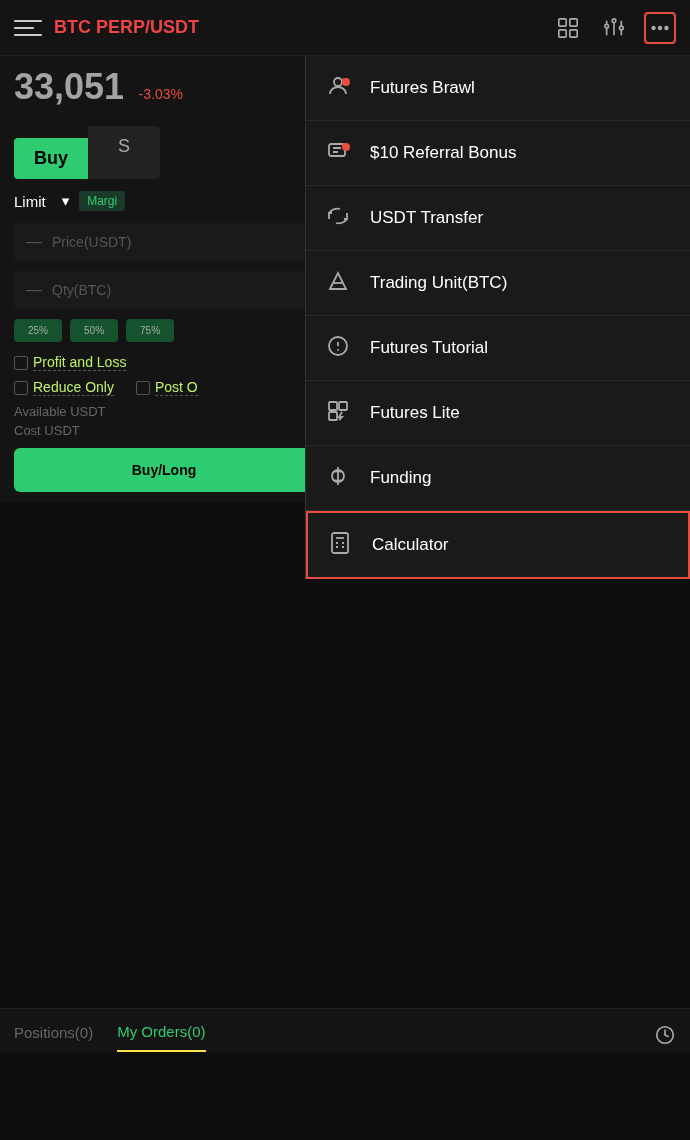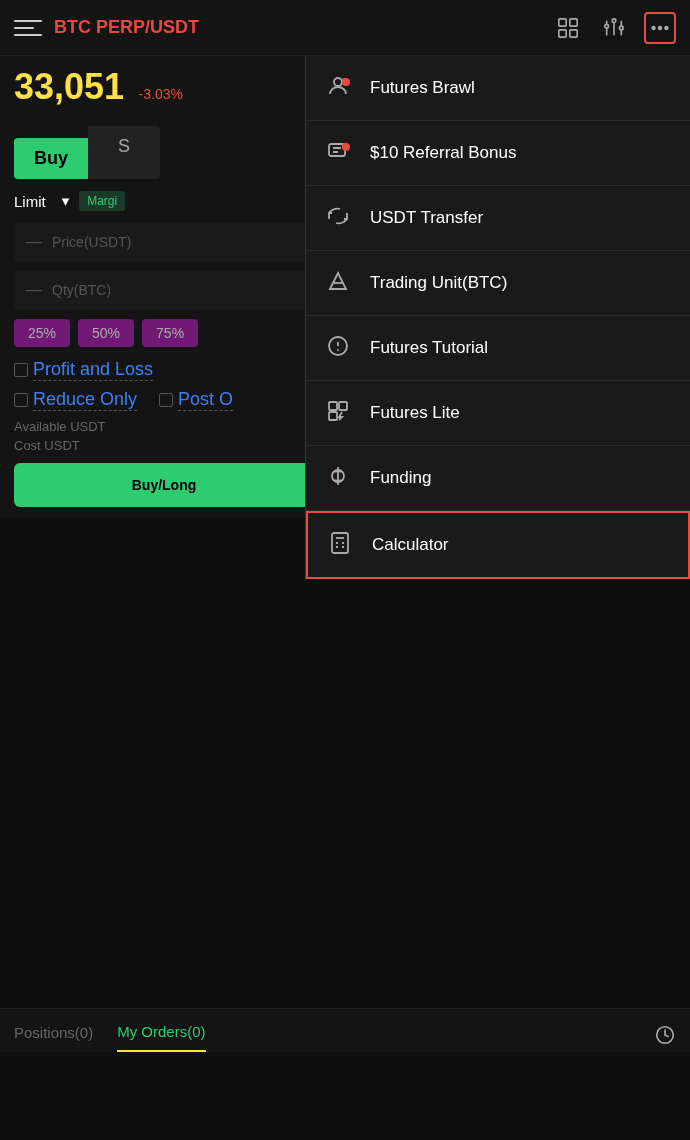--- a/index.html
+++ b/index.html
@@ -69,21 +69,21 @@
     }
 
     
     .price-bar {
       padding: 10px 14px 8px;
       background: #141414;
     }
     .price-value {
       font-size: 36px;
       font-weight: bold;
-      color: #fde047;
+      color: #a3a3a3;
     }
     .price-change {
       font-size: 14px;
       color: #e74c3c;
       margin-left: 10px;
     }
 
     
     .trade-form {
       padding: 10px 14px;
@@ -149,23 +149,23 @@
     .input-placeholder {
       color: #555;
       font-size: 14px;
     }
     .percent-row {
       display: flex;
       gap: 8px;
       margin-bottom: 12px;
     }
     .percent-btn {
-      background: #701a75;
+      background: #14532d;
       color: #aaa;
-      font-size: 14px;
+      font-size: 10px;
       padding: 6px 14px;
       border-radius: 4px;
       cursor: pointer;
       border: none;
     }
     .checkbox-row {
       display: flex;
       align-items: center;
       gap: 8px;
       margin-bottom: 8px;
@@ -177,22 +177,22 @@
       cursor: pointer;
     }
     .checkbox-box {
       width: 14px;
       height: 14px;
       border: 1px solid #555;
       border-radius: 2px;
       display: inline-block;
     }
     .checkbox-label {
-      font-size: 18px;
-      color: #3b82f6;
+      font-size: 14px;
+      color: #bef264;
       border-bottom: 1px dashed #555;
     }
     .available-row {
       font-size: 13px;
       color: #666;
       margin-bottom: 4px;
     }
     .buy-long-btn {
       background: #2ecc71;
       color: #000;

